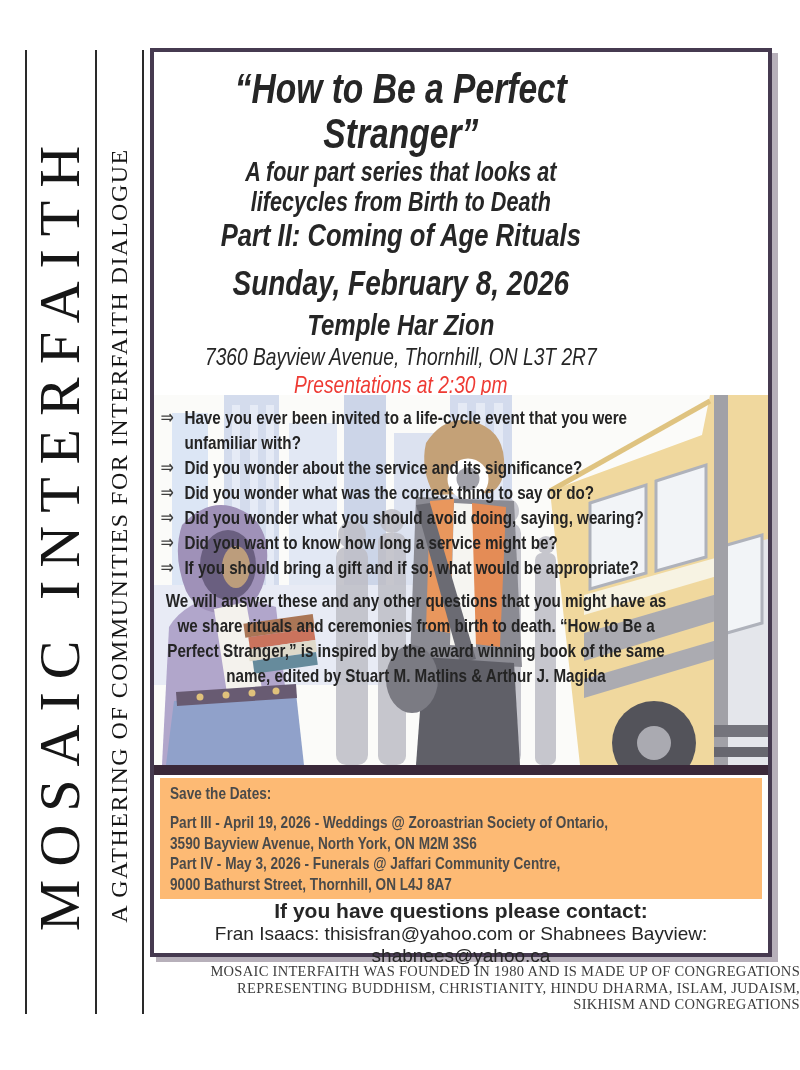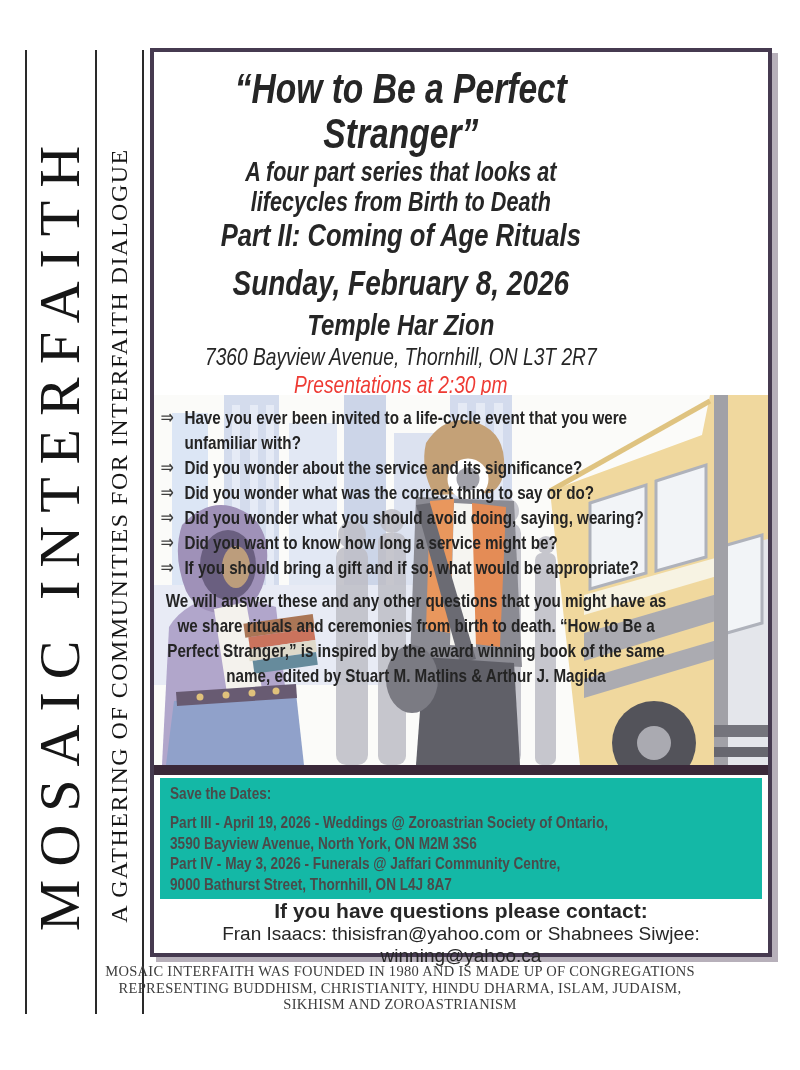--- a/index.html
+++ b/index.html
@@ -40,34 +40,34 @@
   .bullets { padding:10px 0 0 8px; }
   .bullet-row { display:flex; width:650px; }
   .bullet-arrow { flex:0 0 30px; font-size:20px; line-height:25px; color:#3c3c3c; }
   .bullet-text  { width:620px; font-size:19px; font-weight:bold; line-height:25px; color:#242424; }
   .closing { width:655px; margin-top:8px; font-size:19px; font-weight:bold;
              line-height:25px; text-align:center; color:#242424; }
 
   .dark-bar { width:100%; height:10px; background:#3a2839; }
 
   
-  .orange-box { margin:3px 6px 0 6px; height:121px; background:#14b8a6;
+  .orange-box { margin:3px 6px 0 6px; height:121px; background:#fdba74;
                 padding:6px 0 0 10px; overflow:hidden; }
   .orange-scale { width:755px; transform:scaleX(0.8); transform-origin:left top;
                   color:#4a4a4a; font-weight:bold; }
   .std-heading { font-size:17px; line-height:20px; margin-bottom:9px; }
   .std-line    { font-size:17px; line-height:20.5px; }
 
   
   .contact { text-align:center; }
   .contact-heading { font-size:21px; font-weight:bold; line-height:24px; }
   .contact-line    { font-size:19px; line-height:22px; }
 
   
-  .footer { position:absolute; left:0; top:963px; width:800px; text-align:center;
+  .footer { position:absolute; left:0; top:963px; width:800px; text-align:right;
             font-family:"Liberation Serif", serif; font-size:14.5px; line-height:16.5px;
             color:#3c3c3c; letter-spacing:0.3px; }
 </style>
 </head>
 <body>
 
 <div class="vrule" id="vrule-left"></div>
 <div class="vrule" id="vrule-mid"></div>
 <div class="vrule" id="vrule-right"></div>
 <div class="vtext" id="masthead-title">MOSAIC INTERFAITH</div>
@@ -205,22 +205,22 @@
       <div class="std-heading">Save the Dates:</div>
       <div class="std-line">Part III - April 19, 2026 - Weddings @ Zoroastrian Society of Ontario,</div>
       <div class="std-line">3590 Bayview Avenue, North York, ON M2M 3S6</div>
       <div class="std-line">Part IV - May 3, 2026 - Funerals @ Jaffari Community Centre,</div>
       <div class="std-line">9000 Bathurst Street, Thornhill, ON L4J 8A7</div>
     </div>
   </div>
 
   <div class="contact">
     <div class="contact-heading">If you have questions please contact:</div>
-    <div class="contact-line">Fran Isaacs: thisisfran@yahoo.com or Shabnees Siwjee: winning@yahoo.ca</div>
+    <div class="contact-line">Fran Isaacs: thisisfran@yahoo.com or Shabnees Bayview: shabnees@yahoo.ca</div>
   </div>
 
 </div>
 
 <div class="footer">
   <div>MOSAIC INTERFAITH WAS FOUNDED IN 1980 AND IS MADE UP OF CONGREGATIONS</div>
   <div>REPRESENTING BUDDHISM, CHRISTIANITY, HINDU DHARMA, ISLAM, JUDAISM,</div>
-  <div>SIKHISM AND ZOROASTRIANISM</div>
+  <div>SIKHISM AND CONGREGATIONS</div>
 </div>
 
 </body></html>

